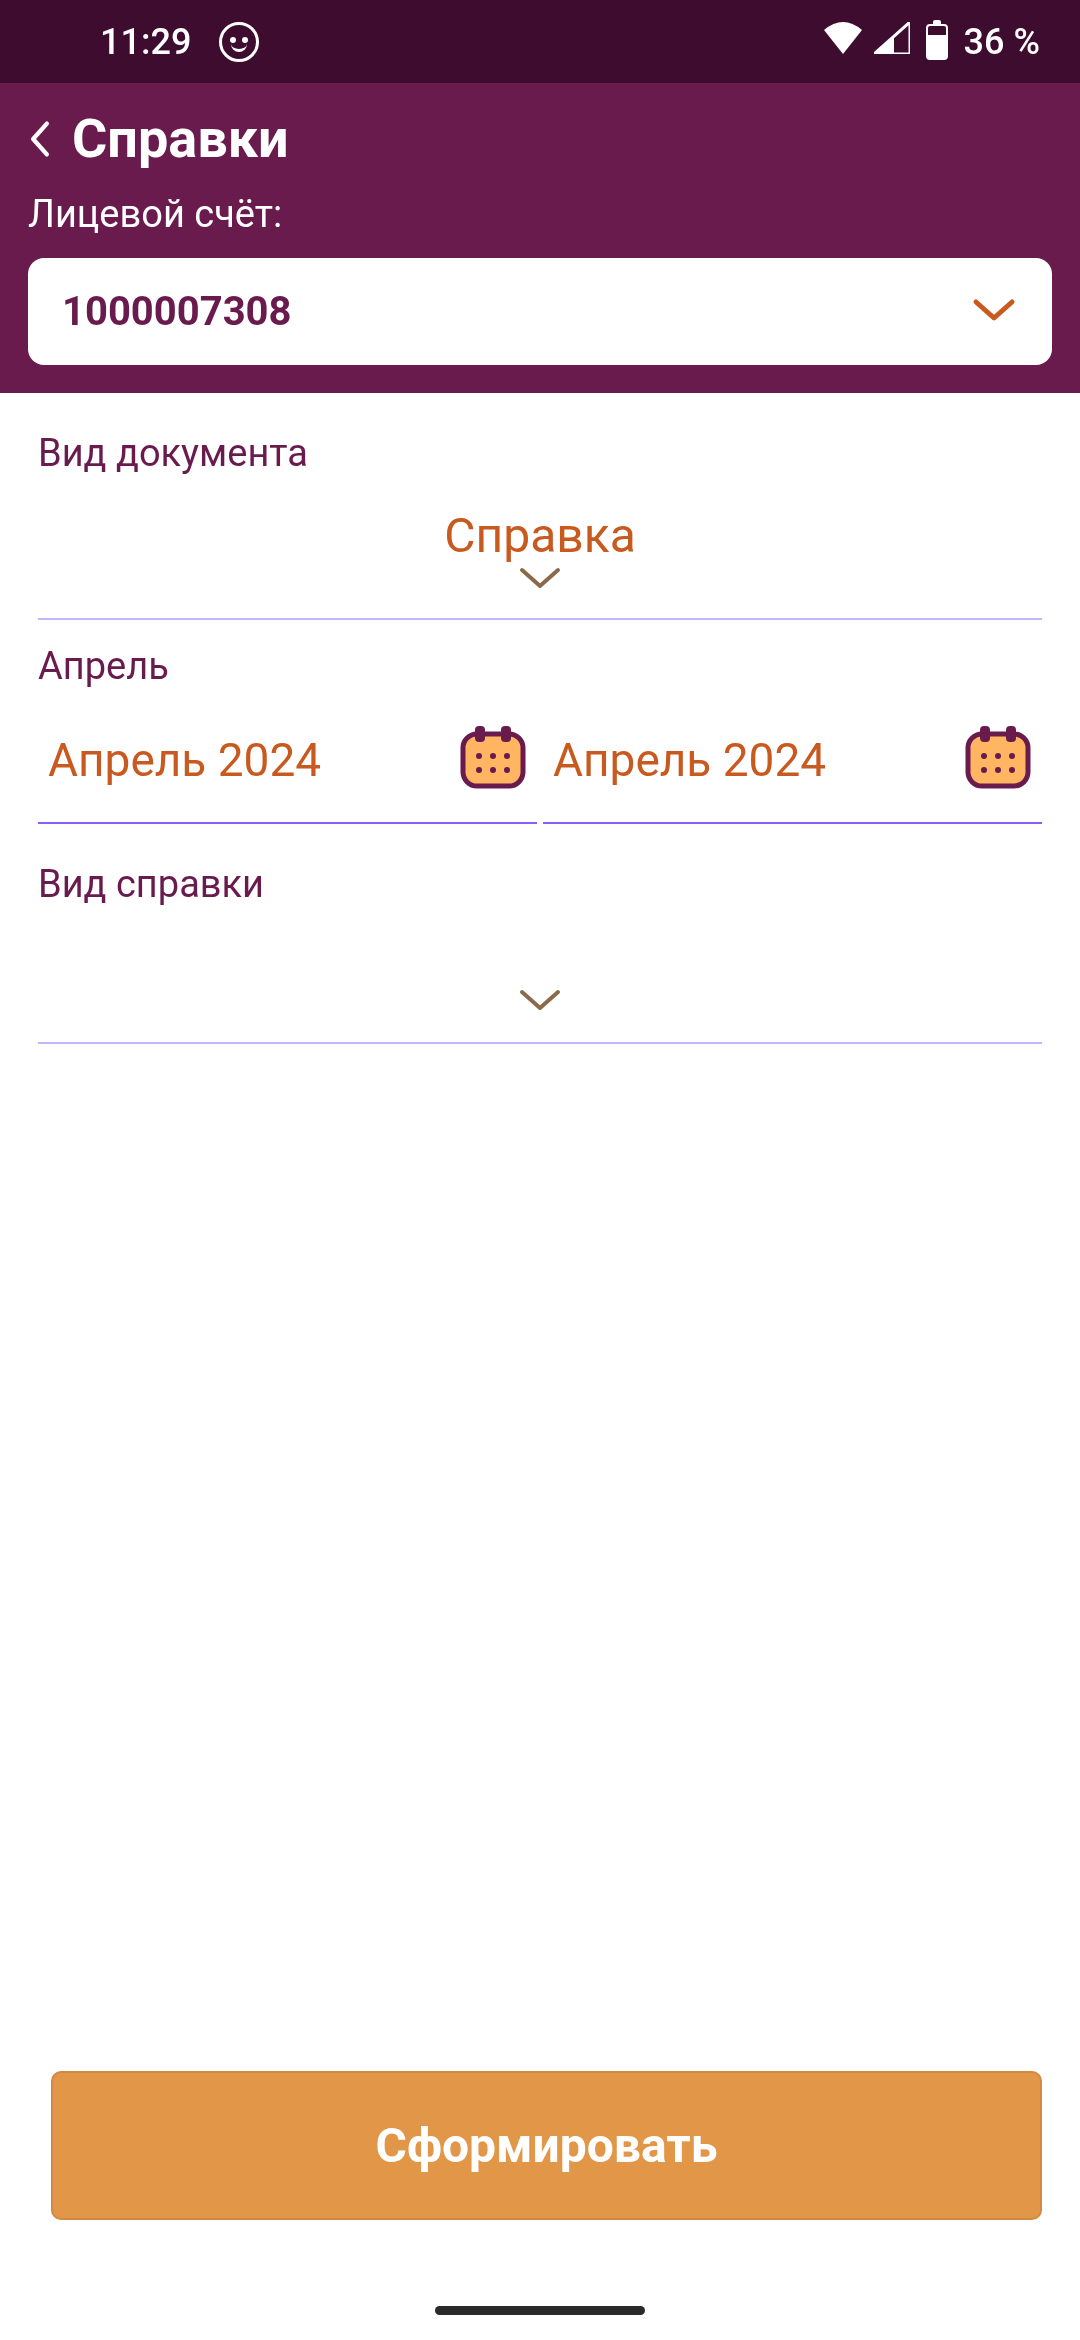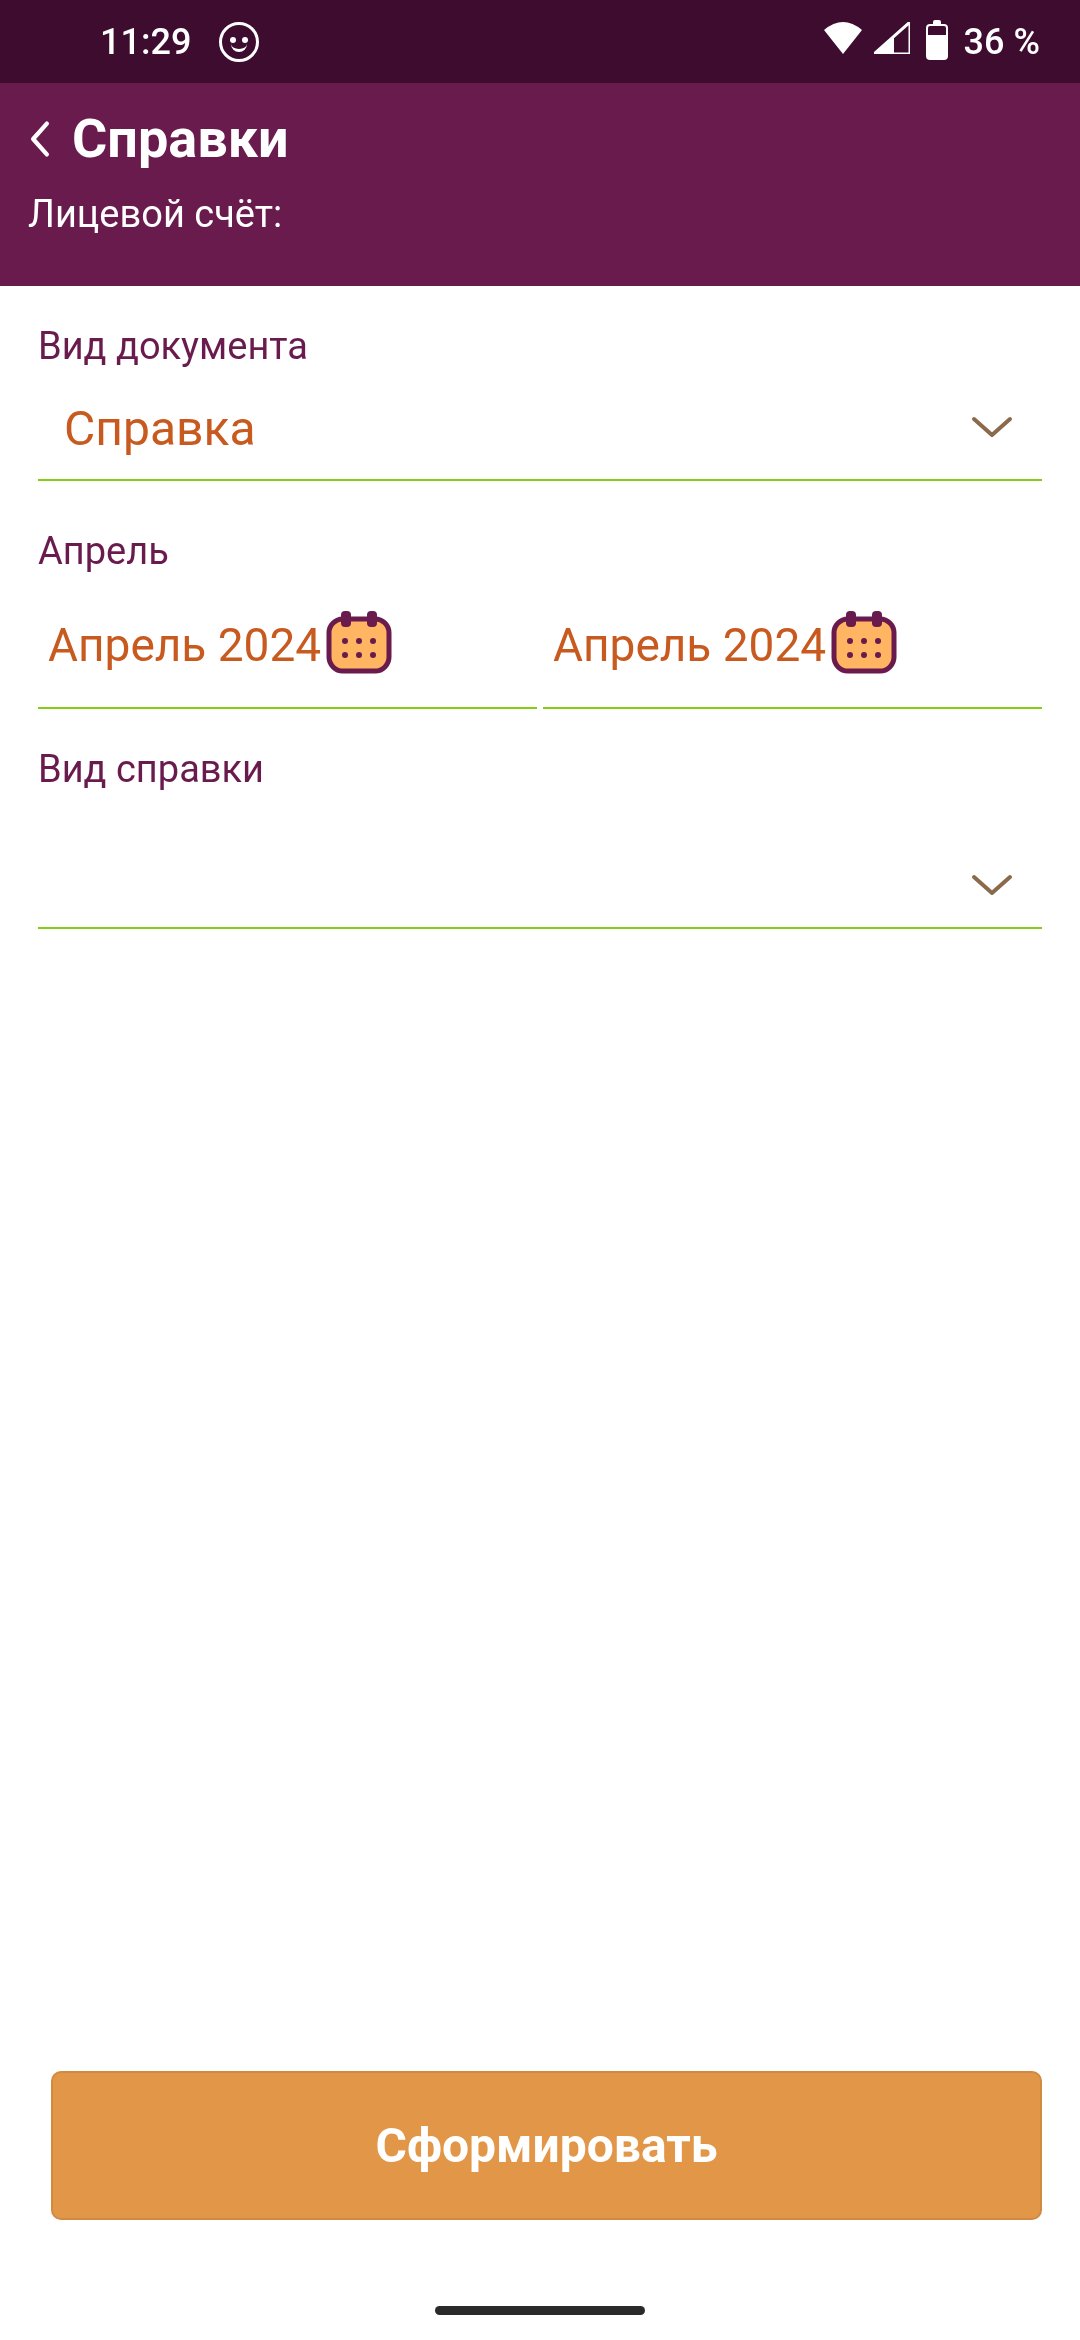--- a/index.html
+++ b/index.html
@@ -160,28 +160,29 @@
     }
     
     .field-label {
       color: #6a1b4d;
       font-size: 38px;
       font-weight: 400;
       margin-bottom: 32px;
     }
     
     .select-field {
-      border-bottom: 2px solid #84cc16;
+      border-bottom: 2px solid #c4b5fd;
       padding-bottom: 22px;
-      margin-bottom: 48px;
+      margin-bottom: 24px;
       display: flex;
       justify-content: space-between;
       align-items: center;
       padding-left: 26px;
       padding-right: 26px;
+      flex-direction: column;
     }
     
     .select-field.empty {
       padding-top: 48px;
       padding-bottom: 24px;
     }
     
     .select-value {
       color: #c85a20;
       font-size: 48px;
@@ -189,23 +190,24 @@
     }
     
     .period-row {
       display: flex;
       gap: 6px;
       margin-bottom: 38px;
     }
     
     .date-field {
       flex: 1;
-      border-bottom: 2px solid #84cc16;
+      border-bottom: 2px solid #8b5cf6;
       padding: 0 0 22px 10px;
       display: flex;
+      justify-content: space-between;
       align-items: center;
       padding-right: 6px;
     }
     
     .date-value {
       color: #c85a20;
       font-size: 46px;
       font-weight: 400;
     }
     
@@ -267,20 +269,28 @@
 <div class="header">
   <div class="header-top">
     <span class="back-chevron">
       <svg width="28" height="44" viewBox="0 0 28 44">
           <path d="M22 4 L6 22 L22 40" stroke="#ffffff" stroke-width="5" fill="none" stroke-linecap="round" stroke-linejoin="round"></path>
         </svg>
     </span>
     <span class="page-title">Справки</span>
   </div>
   <div class="account-label">Лицевой счёт:</div>
+  <div class="account-select">
+    <span class="account-value">1000007308</span>
+    <span>
+      <svg width="48" height="28" viewBox="0 0 48 28">
+          <path d="M6 6 L24 22 L42 6" stroke="#c85a20" stroke-width="5" fill="none" stroke-linecap="round" stroke-linejoin="round"></path>
+        </svg>
+    </span>
+  </div>
 </div>
 
 <div class="content">
   <div class="field-label">Вид документа</div>
   <div class="select-field">
     <span class="select-value">Справка</span>
     <span>
       <svg width="48" height="28" viewBox="0 0 48 28">
           <path d="M6 6 L24 22 L42 6" stroke="#8a6a4a" stroke-width="4" fill="none" stroke-linecap="round" stroke-linejoin="round"></path>
         </svg>

